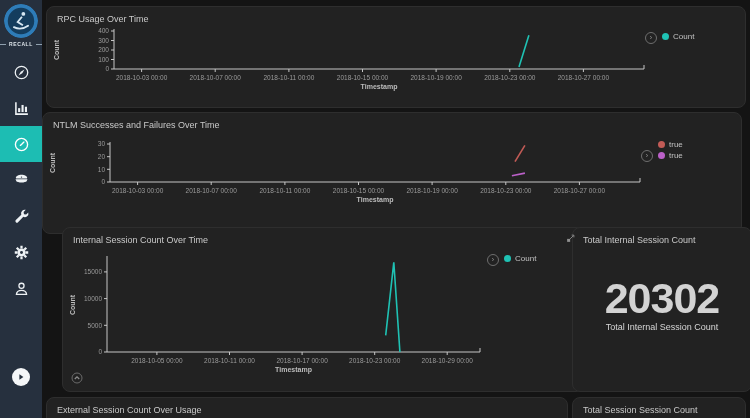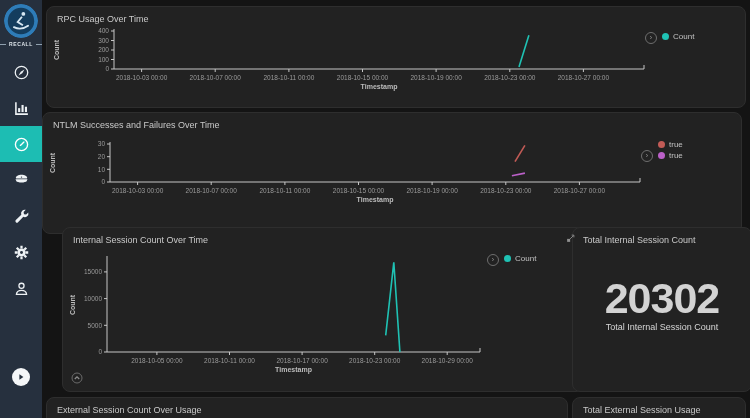--- a/index.html
+++ b/index.html
@@ -256,14 +256,14 @@
   <div class="metric-wrap">
     <div class="metric-value">20302</div>
     <div class="metric-caption">Total Internal Session Count</div>
   </div>
 </div>
 
 <div class="panel p-ext">
   <div class="panel-title">External Session Count Over Usage</div>
 </div>
 <div class="panel p-text">
-  <div class="panel-title">Total External Session Usage</div>
+  <div class="panel-title">Total Session Session Count</div>
 </div>
 
 </body></html>

